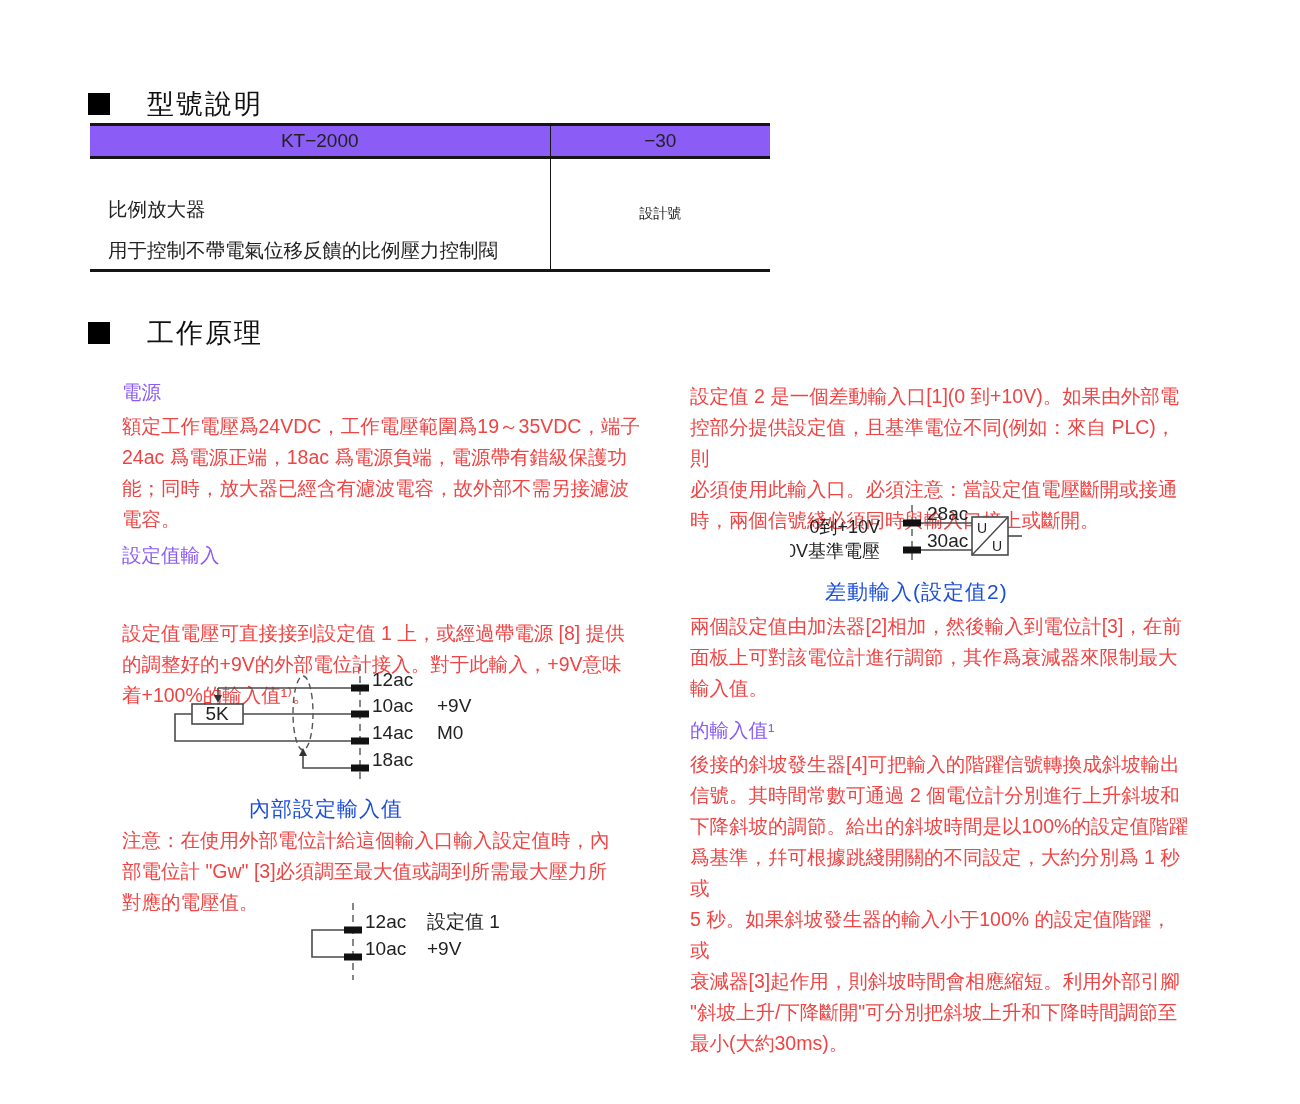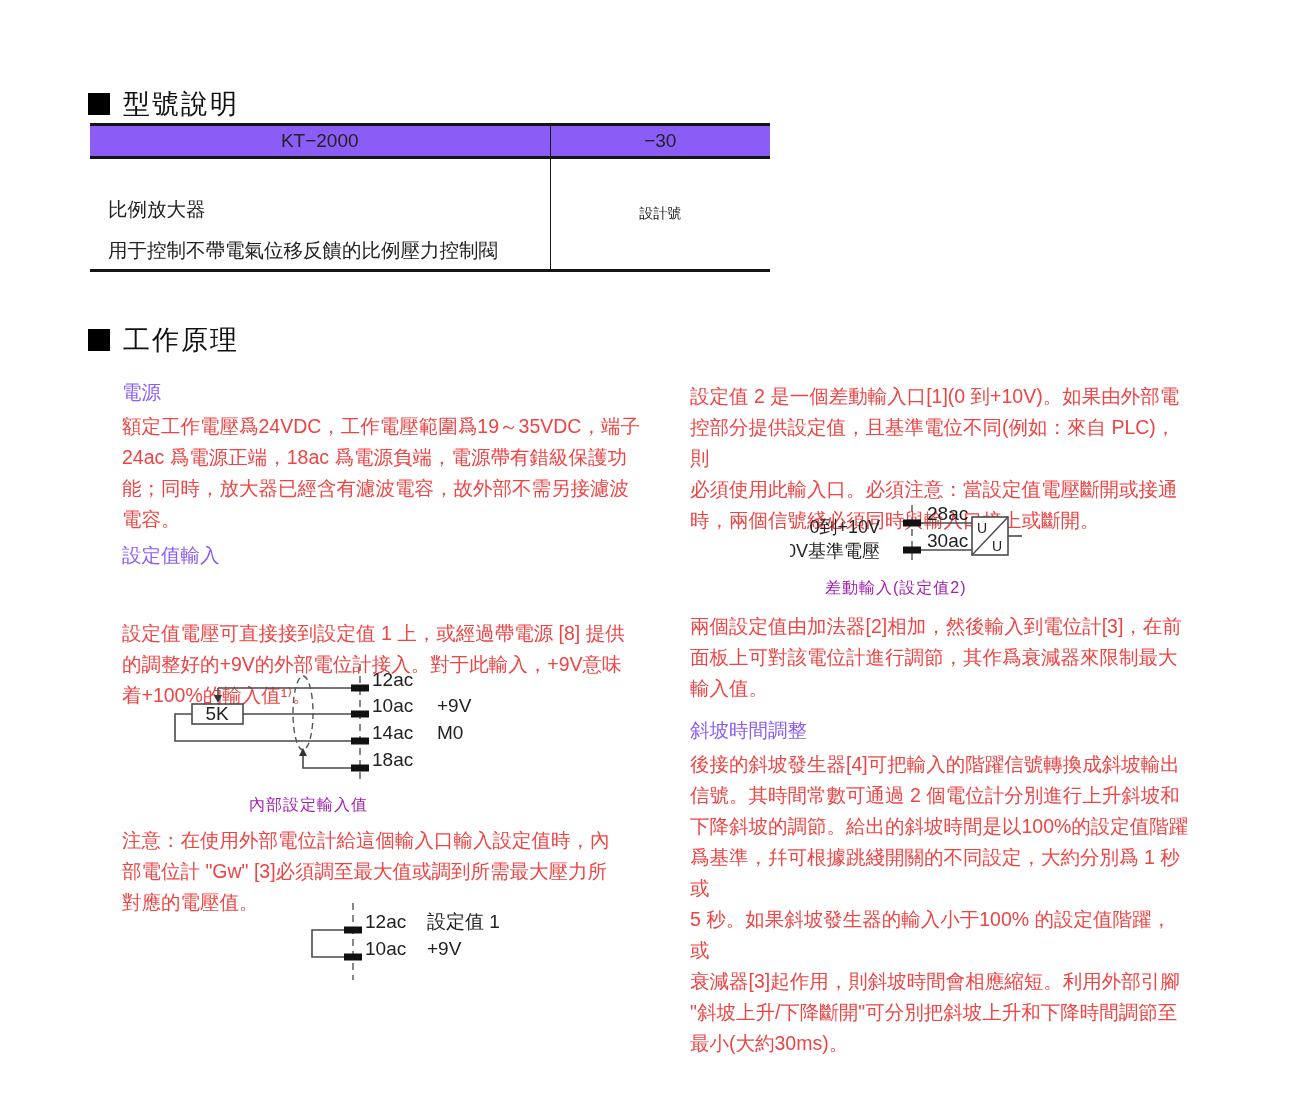--- a/index.html
+++ b/index.html
@@ -1,35 +1,35 @@
 <!DOCTYPE html>
 <html><head>
 <meta charset="utf-8">
 <style>
   html,body{margin:0;padding:0;background:#ffffff;}
   #page{
     position:relative;width:1300px;height:1104px;background:#ffffff;
     font-family:"Liberation Sans","DejaVu Sans",sans-serif;color:#222222;overflow:hidden;
   }
   .abs{position:absolute;}
-  .sec-head{display:flex;align-items:center;font-size:27px;letter-spacing:2px;color:#111;}
+  .sec-head{display:flex;align-items:center;font-size:27px;letter-spacing:2px;color:#111;gap:24px;}
   .sq{width:22px;height:22px;background:#000;margin-right:13px;flex:0 0 auto;}
   
   .model-table{left:90px;top:123px;width:680px;border-top:3px solid #151515;border-bottom:3px solid #151515;}
   .t-header{height:30px;background:#8b5cf6;border-bottom:3px solid #151515;display:flex;}
   .t-cell-l{width:459.5px;border-right:1.5px solid #151515;display:flex;align-items:center;justify-content:center;font-size:19px;}
   .t-cell-r{flex:1;display:flex;align-items:center;justify-content:center;font-size:19px;}
   .t-body{height:110px;display:flex;}
   .t-body .t-cell-l{justify-content:flex-start;align-items:flex-start;padding:30px 0 0 18px;width:441.5px;
     font-size:19.5px;line-height:41px;white-space:pre-line;}
   .t-body .t-cell-r{font-size:14px;}
   
   .subhead{font-size:19.5px;color:#8b5cf6;}
   .para{font-size:19.5px;line-height:31px;white-space:pre-line;color:#ef4444;}
-  .caption{font-size:16px;color:#a21caf;letter-spacing:1px;}
+  .caption{font-size:21px;color:#1d4ed8;letter-spacing:1px;}
   svg text{font-family:"Liberation Sans","DejaVu Sans",sans-serif;fill:#222;}
   .wire{stroke:#4a4a4a;stroke-width:1.6;fill:none;}
   .dashline{stroke:#555;stroke-width:1.4;fill:none;stroke-dasharray:7 5;}
   .tbar{fill:#111;}
   .arrow{fill:#333;}
 </style>
 </head>
 <body>
 
 <div id="page">
@@ -44,21 +44,21 @@
       <div class="t-cell-l">KT−2000</div>
       <div class="t-cell-r">−30</div>
     </div>
     <div class="t-body">
       <div class="t-cell-l">比例放大器
 用于控制不帶電氣位移反饋的比例壓力控制閥</div>
       <div class="t-cell-r">設計號</div>
     </div>
   </div>
 
-  <div class="abs sec-head" style="left:88px;top:322px;">
+  <div class="abs sec-head" style="left:88px;top:315px;">
     <span class="sq"></span>
     <span>工作原理</span>
   </div>
 
   <div class="abs subhead" style="left:122px;top:379px;">電源</div>
   <div class="abs para" style="left:122px;top:411px;width:545px;">額定工作電壓爲24VDC，工作電壓範圍爲19～35VDC，端子
 24ac 爲電源正端，18ac 爲電源負端，電源帶有錯級保護功
 能；同時，放大器已經含有濾波電容，故外部不需另接濾波
 電容。</div>
 
@@ -133,21 +133,21 @@
     <text x="187" y="33" font-size="14">U</text>
     <text x="202" y="51" font-size="14">U</text>
     <path class="wire" d="M218,36 H232"></path>
   </svg>
   <div class="abs caption" style="left:825px;top:578px;">差動輸入(設定值2)</div>
 
   <div class="abs para" style="left:690px;top:611px;width:500px;">兩個設定值由加法器[2]相加，然後輸入到電位計[3]，在前
 面板上可對該電位計進行調節，其作爲衰減器來限制最大
 輸入值。</div>
 
-  <div class="abs subhead" style="left:690px;top:717px;">斜坡時間調整</div>
+  <div class="abs subhead" style="left:690px;top:717px;">的輸入值¹</div>
   <div class="abs para" style="left:690px;top:749px;width:500px;">後接的斜坡發生器[4]可把輸入的階躍信號轉換成斜坡輸出
 信號。其時間常數可通過 2 個電位計分別進行上升斜坡和
 下降斜坡的調節。給出的斜坡時間是以100%的設定值階躍
 爲基準，幷可根據跳綫開關的不同設定，大約分別爲 1 秒或
 5 秒。如果斜坡發生器的輸入小于100% 的設定值階躍，或
 衰減器[3]起作用，則斜坡時間會相應縮短。利用外部引腳
 "斜坡上升/下降斷開"可分別把斜坡上升和下降時間調節至
 最小(大約30ms)。</div>
 
 </div>

